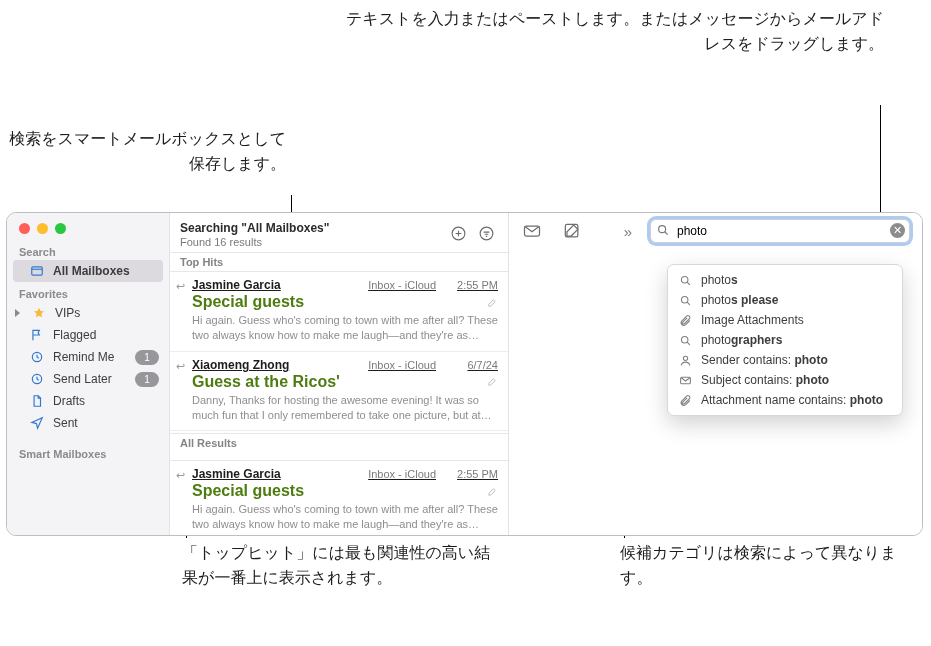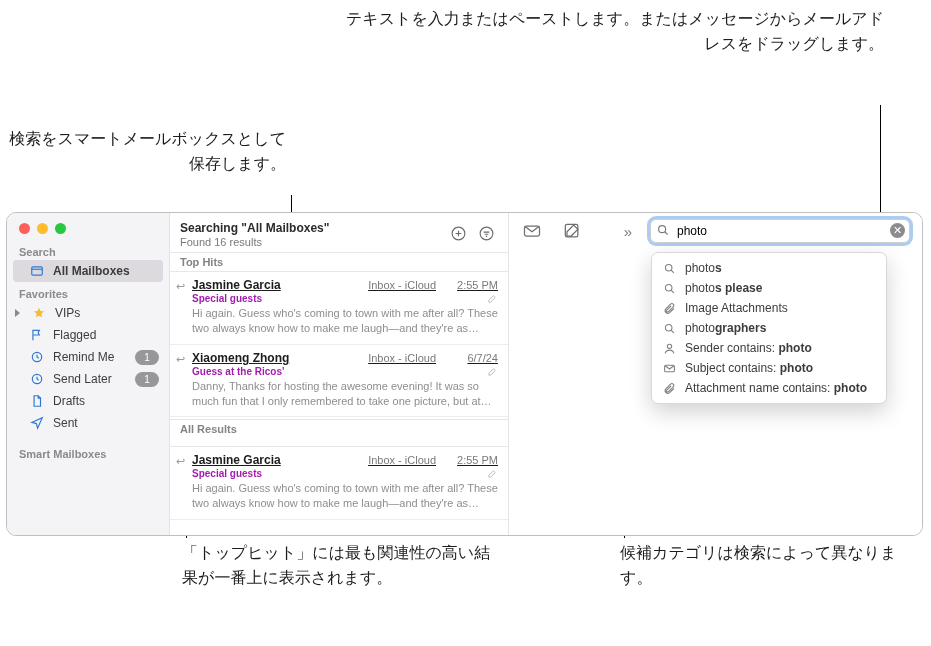--- a/index.html
+++ b/index.html
@@ -47,21 +47,21 @@
   .list-head .t2{font-size:11px;color:var(--muted);margin-top:1px;}
   .list-head .head-btn{width:24px;height:24px;border-radius:5px;display:flex;align-items:center;justify-content:center;color:#6b6b6d;margin-left:4px;}
   .section-label{font-size:11px;color:#848487;font-weight:600;padding:4px 10px 2px 10px;}
   .msg{padding:6px 10px 8px 22px;position:relative;border-bottom:1px solid #ededef;}
   .msg .reply-mark{position:absolute;left:6px;top:8px;color:#9a9a9d;font-size:11px;}
   .msg-row1{display:flex;align-items:center;gap:10px;text-decoration:underline;}
   .msg-from{font-weight:700;font-size:12px;flex:0 0 auto;}
   .msg-mbox{font-size:11px;color:var(--muted);margin-left:auto;}
   .msg-date{font-size:11px;color:var(--muted);width:52px;text-align:right;}
   .msg-row2{display:flex;align-items:center;gap:6px;margin-top:1px;}
-  .msg-subj{font-size:10px;font-weight:600;color:#a21caf;flex:1;white-space:nowrap;overflow:hidden;text-overflow:ellipsis;}
+  .msg-subj{font-size:16px;font-weight:600;color:#4d7c0f;flex:1;white-space:nowrap;overflow:hidden;text-overflow:ellipsis;}
   .msg-subj-ico{color:#b7b7ba;font-size:11px;}
   .msg-prev{font-size:11px;color:#8e8e91;line-height:1.35;margin-top:2px;display:-webkit-box;-webkit-line-clamp:2;-webkit-box-orient:vertical;overflow:hidden;}
   
   .content-toolbar{position:absolute;left:0;right:0;top:0;height:36px;display:flex;align-items:center;gap:18px;padding:0 12px;}
   .tb-ico{width:22px;height:22px;display:flex;align-items:center;justify-content:center;color:#6e6e70;}
   .tb-spacer{flex:1;}
   .chevr{font-size:15px;color:#7b7b7e;}
   
   .search-wrap{position:relative;display:flex;align-items:center;width:212px;height:22px;border:1px solid #cfcfd2;border-radius:6px;background:#fff;box-shadow:0 0 0 3px rgba(76,141,227,.45);padding:0 22px 0 24px;}
   .search-wrap .sicon{position:absolute;left:5px;top:3px;color:#7b7b7e;}
@@ -272,21 +272,21 @@
             <svg width="14" height="14" viewBox="0 0 24 24" fill="none" stroke="currentColor" stroke-width="2">
                   <circle cx="10.5" cy="10.5" r="6"></circle>
                   <path d="M20 20l-5-5"></path>
                 </svg>
           </span>
           <input type="text" value="photo" style="">
           <span class="clear">✕</span>
         </div>
       </div>
 
-      <div class="popover" style="left:142px;" id="popover">
+      <div class="popover" style="left:158px;margin-top:12px;" id="popover">
             <div class="pop-item">
               <span class="pico">
                 <svg width="13" height="13" viewBox="0 0 24 24" fill="none" stroke="currentColor" stroke-width="2">
                   <circle cx="10.5" cy="10.5" r="6"></circle>
                   <path d="M20 20l-5-5"></path>
                 </svg>
               </span>
               <span>photo<b>s</b></span>
             </div>
             <div class="pop-item">

